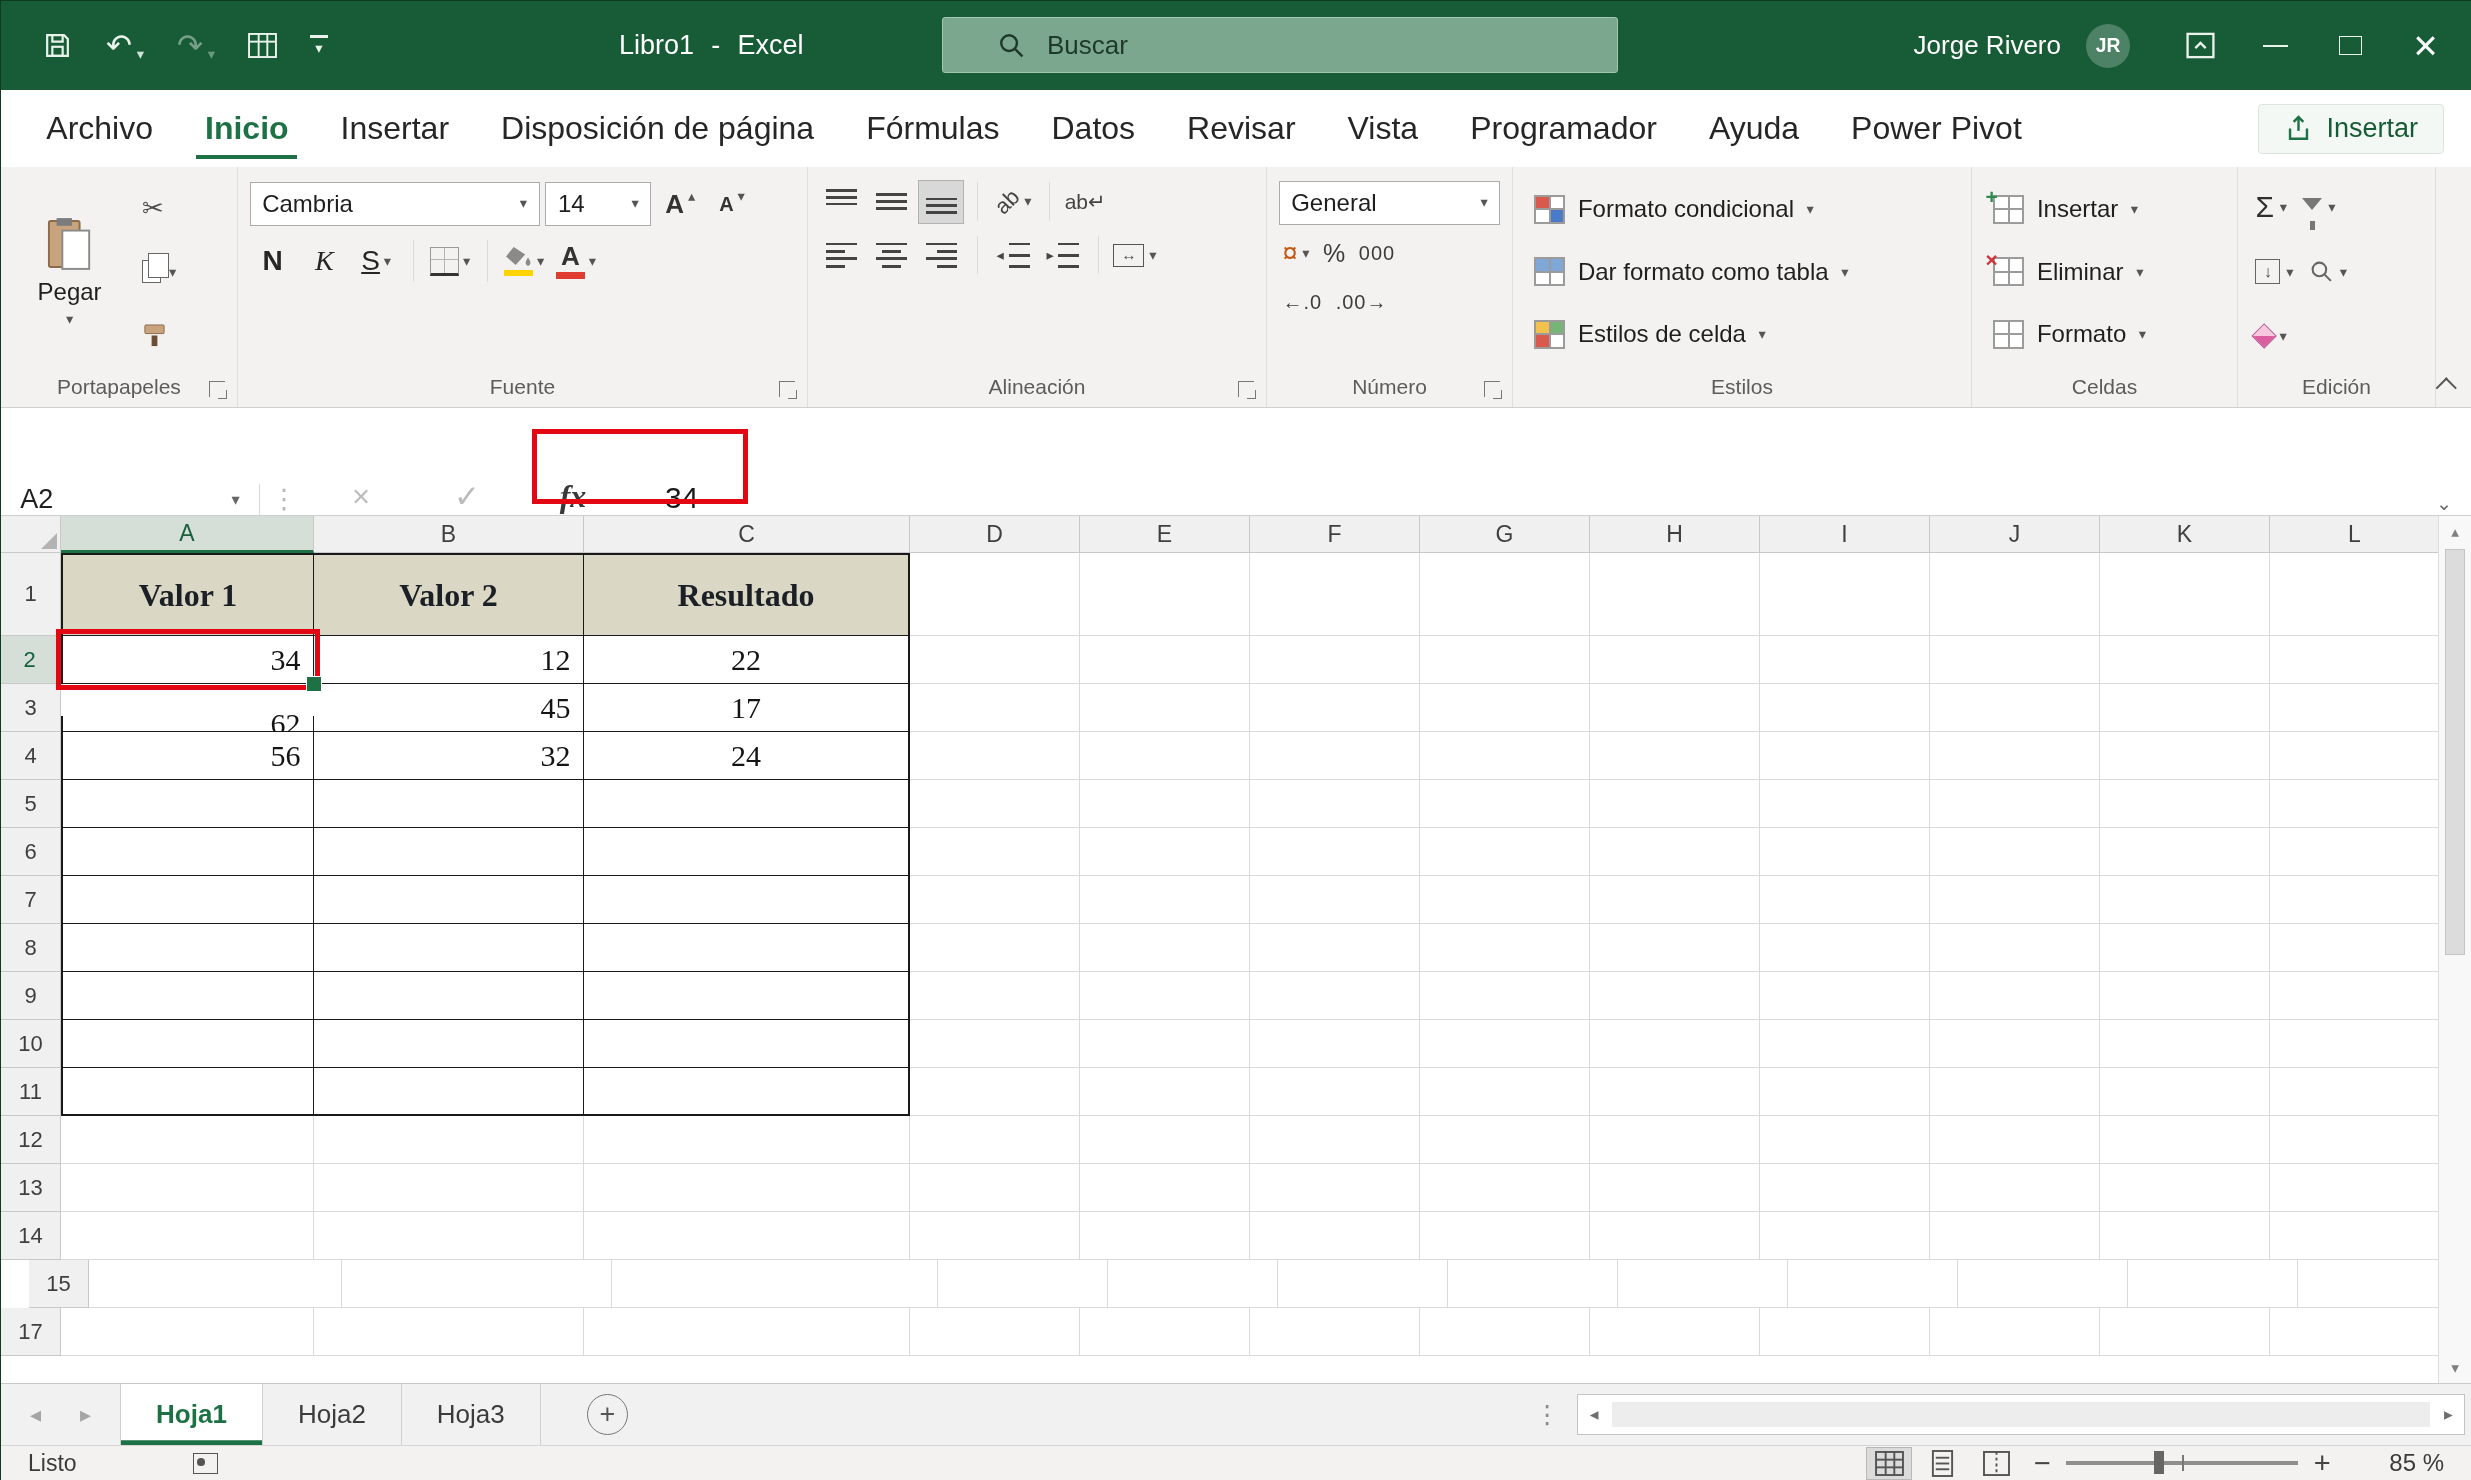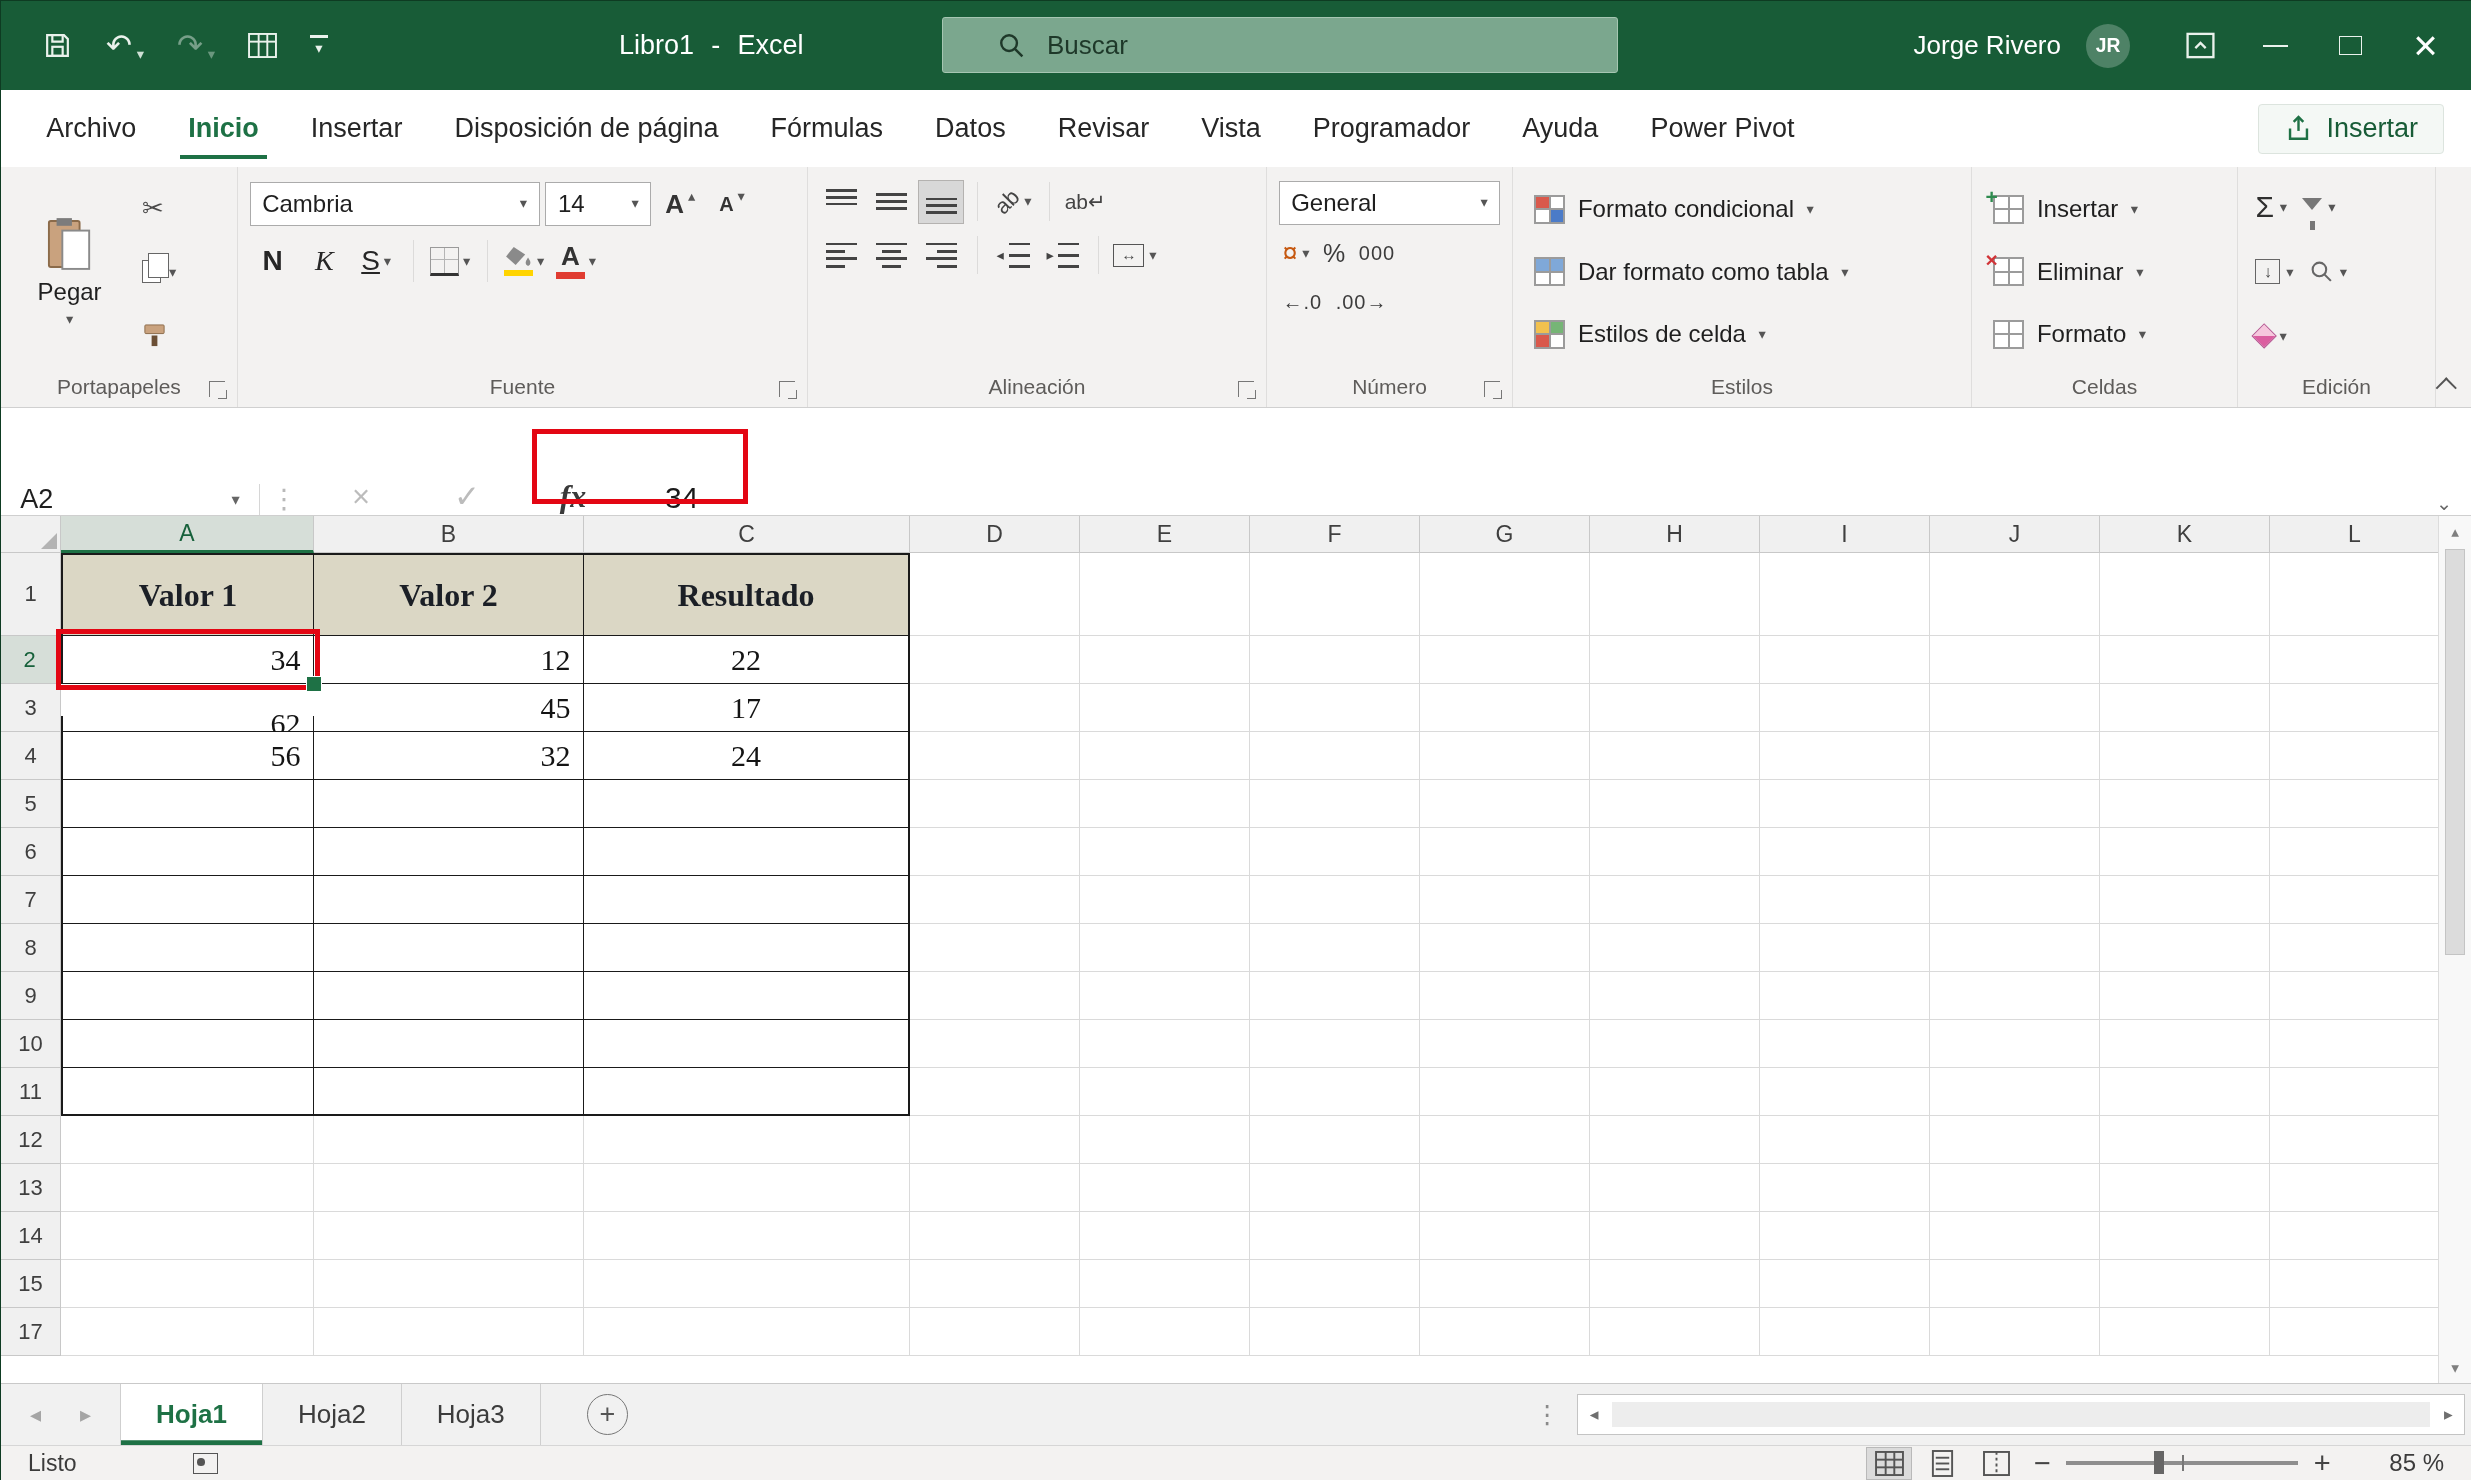--- a/index.html
+++ b/index.html
@@ -22,21 +22,21 @@
   .tb-right{position:absolute;right:8px;top:0;height:100%;display:flex;align-items:center}
   .user-name{font-size:26px;margin-right:25px}
   .avatar{width:44px;height:44px;border-radius:50%;background:#4E8266;color:#fff;font-size:19.3px;font-weight:700;display:flex;align-items:center;justify-content:center;margin-right:33px}
   .winbtn{width:75px;height:89px;display:flex;align-items:center;justify-content:center}
   .min-ic{display:block;width:25px;border-top:2.9px solid #EAF2EC}
   .max-ic{display:block;width:23px;height:19.3px;border:1.9px solid #EAF2EC}
   .close-ic{font-size:42px;color:#fff;line-height:1;font-weight:300}
 
   
   .tabs-row{height:77px;background:#fff;display:flex;align-items:stretch;padding-left:19.3px;position:relative;flex:0 0 auto}
-  .rtab{display:flex;align-items:center;padding:14px 26px;font-size:27px;color:#262626;position:relative;cursor:default;white-space:nowrap}
+  .rtab{display:flex;align-items:center;padding:14px 26px;font-size:32px;color:#262626;position:relative;cursor:default;white-space:nowrap}
   .rtab.active{color:#1E7145;font-weight:700}
   .rtab.active::after{content:"";position:absolute;left:17.4px;right:17.4px;bottom:7.7px;height:4.8px;background:#1E7145}
   .share-btn{position:absolute;right:27px;top:13.5px;height:50px;display:flex;align-items:center;gap:13.5px;padding:0 25px;background:#F4F8F5;border:1px solid #DCE4DE;border-radius:3.9px;font-size:27px;color:#185C37}
 
   
   .ribbon{height:241px;background:#F3F2F1;display:flex;border-bottom:1px solid #D0D0D0;position:relative;flex:0 0 auto}
   .grp{position:relative;border-right:1px solid #DFDEDD;padding:13.5px 11.6px 44px;flex:0 0 auto}
   .grp-label{position:absolute;bottom:7.7px;left:0;right:0;text-align:center;font-size:21px;color:#5E5C5A;white-space:nowrap}
   .launcher{position:absolute;right:11.6px;bottom:9.7px;width:16.4px;height:16.4px;border-left:1.9px solid #777;border-top:1.9px solid #777}
   .launcher::after{content:"";position:absolute;right:-1.9px;bottom:-1.9px;width:8.7px;height:8.7px;border-right:1.9px solid #777;border-bottom:1.9px solid #777}
@@ -801,21 +801,21 @@
             <div class="cell" style="width: 170px;"></div>
             <div class="cell" style="width: 170px;"></div>
             <div class="cell" style="width: 170px;"></div>
             <div class="cell" style="width: 170px;"></div>
             <div class="cell" style="width: 170px;"></div>
             <div class="cell" style="width: 170px;"></div>
             <div class="cell" style="width: 170px;"></div>
             <div class="cell" style="width: 170px;"></div>
             <div class="cell" style="width: 170px;"></div>
           </div>
-          <div class="grid-row" style="height: 48px;">
+          <div class="grid-row" style="height: 48px; padding-left: 28px;">
             <div class="row-h">15</div>
             <div class="cell" style="width: 253px;"></div>
             <div class="cell" style="width: 270px;"></div>
             <div class="cell" style="width: 326px;"></div>
             <div class="cell" style="width: 170px;"></div>
             <div class="cell" style="width: 170px;"></div>
             <div class="cell" style="width: 170px;"></div>
             <div class="cell" style="width: 170px;"></div>
             <div class="cell" style="width: 170px;"></div>
             <div class="cell" style="width: 170px;"></div>

